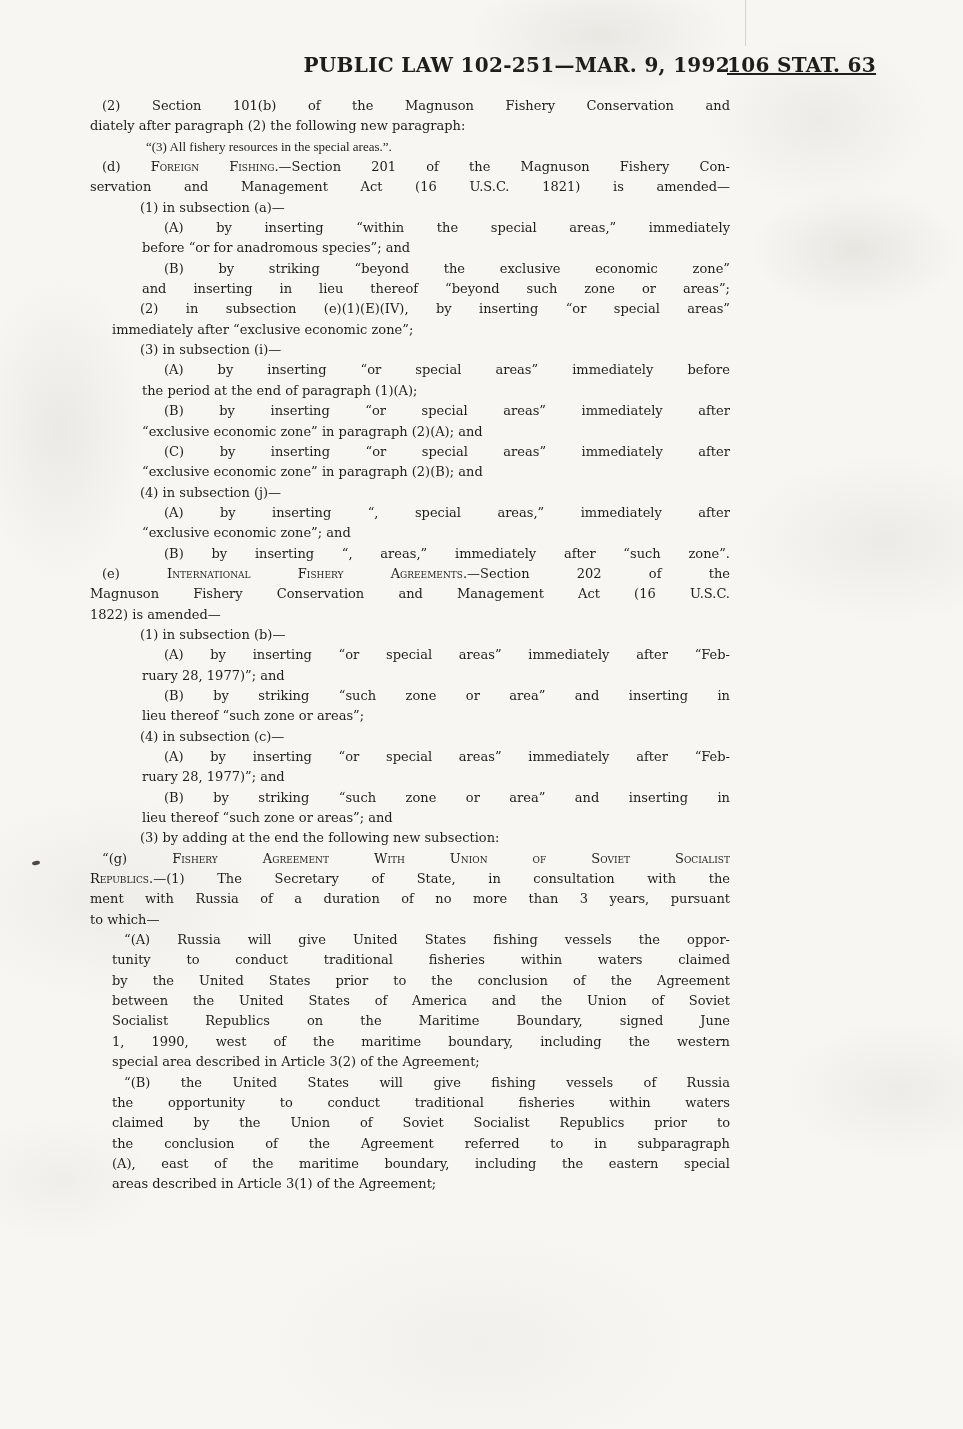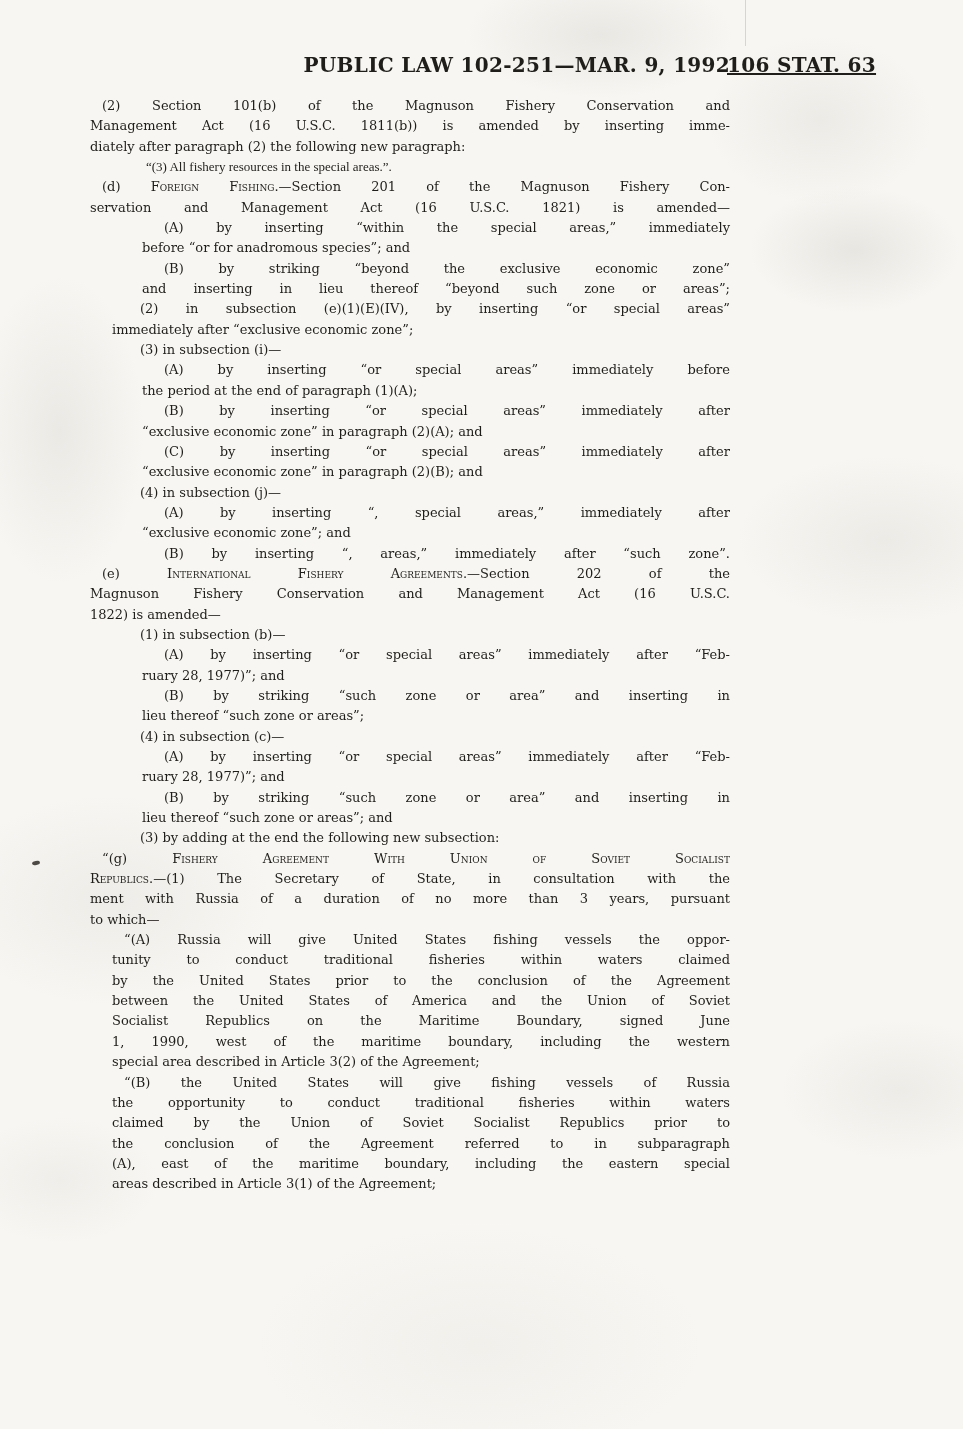--- a/index.html
+++ b/index.html
@@ -66,29 +66,31 @@
 <body>
 
 <div class="page">
   <div class="scan-noise"></div>
   <div class="fold-line"></div>
   <div class="law-title">PUBLIC LAW 102-251—MAR. 9, 1992</div>
   <div class="stat-ref">106 STAT. 63</div>
   <div class="doc-body" id="doc-body">
       <div class="para p0">
         <div class="line"><span>(2) Section 101(b) of the Magnuson Fishery Conservation and</span></div>
-        <div class="line"><span>Management Act (16 U.S.C. 1811(b)) is amended by inserting imme-</span></div>
         <div class="line last"><span>diately after paragraph (2) the following new paragraph:</span></div>
       </div>
       <div class="para pq">
         <div class="line last"><span>“(3) All fishery resources in the special areas.”.</span></div>
       </div>
       <div class="para p0">
         <div class="line"><span>(d) </span><span class="sc">Foreign Fishing.</span><span>—Section 201 of the Magnuson Fishery Con-</span></div>
         <div class="line"><span>servation and Management Act (16 U.S.C. 1821) is amended—</span></div>
+      </div>
+      <div class="para p1">
+        <div class="line last"><span>(1) in subsection (a)—</span></div>
       </div>
       <div class="para p2">
         <div class="line"><span>(A) by inserting “within the special areas,” immediately</span></div>
         <div class="line last"><span>before “or for anadromous species”; and</span></div>
       </div>
       <div class="para p2">
         <div class="line"><span>(B) by striking “beyond the exclusive economic zone”</span></div>
         <div class="line"><span>and inserting in lieu thereof “beyond such zone or areas”;</span></div>
       </div>
       <div class="para p1">

